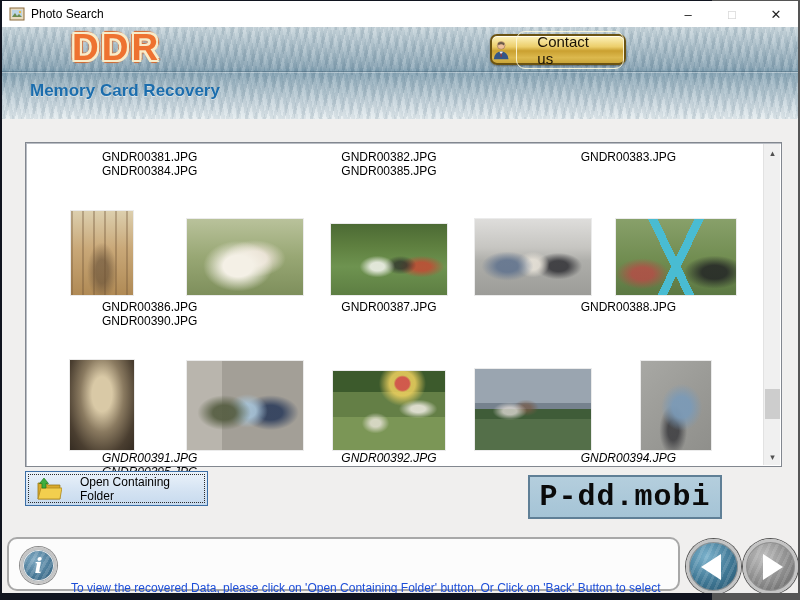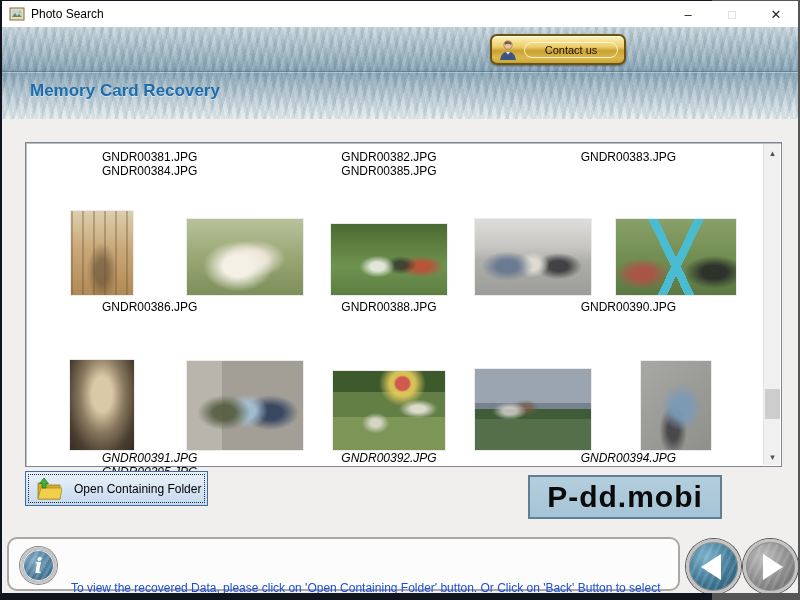--- a/index.html
+++ b/index.html
@@ -30,21 +30,21 @@
       -2px 0 0 #f8ecca, 2px 0 0 #f8ecca, 0 -2px 0 #f8ecca, 0 2px 0 #f8ecca,
       -2px -2px 0 #f8ecca, 2px 2px 0 #f8ecca, -2px 2px 0 #f8ecca, 2px -2px 0 #f8ecca,
       -3px 0 1px #d8682a, 3px 0 1px #d8682a, 0 3px 1px #d8682a, 0 -3px 1px #d8682a; }
   .product-title { position:absolute; left:28px; top:54px; font-size:17px; font-weight:bold; color:#1b6dad;
     text-shadow:0 1px 0 rgba(255,255,255,.5); }
 
   .contact-btn { position:absolute; left:488px; top:7px; width:136px; height:31px; border:2px solid #6b5312; border-radius:7px;
     background:linear-gradient(180deg,#fdf3bd 0%,#ecce6a 40%,#caa030 55%,#dcb94e 80%,#caa639 100%);
     box-shadow:inset 0 1px 0 rgba(255,255,255,.8), 0 1px 2px rgba(0,0,0,.4);
     display:flex; align-items:center; justify-content:center; gap:6px; cursor:pointer; }
-  .contact-label { font-size:11px; color:#1a1205; padding:1px 20px; border:1px solid rgba(252,248,220,.9); border-radius:9px; }
+  .contact-label { font-size:15px; color:#1a1205; padding:1px 20px; border:1px solid rgba(252,248,220,.9); border-radius:9px; }
 
   
   .panel { position:absolute; left:23px; top:141px; width:757px; height:325px; background:#ffffff;
     border:1px solid #82878f; box-shadow:inset 1px 1px 0 #b9bdc4; }
   .label-row { position:absolute; left:4px; width:718px; display:grid; grid-template-columns:repeat(3,1fr); }
   .label-row .fname { font-size:12px; color:#000; text-align:center; white-space:nowrap; overflow:hidden; }
   .row1 { top:7px; } .row2 { top:157px; } .row3 { top:308px;font-style:italic; }
   .img-row { position:absolute; left:4px; width:718px; display:grid; grid-template-columns:repeat(5,1fr);
     align-items:end; justify-items:center; }
   .imgs1 { top:60px; height:92px; } .imgs2 { top:212px; height:95px; }
@@ -108,29 +108,29 @@
   
   .scrollbar { position:absolute; right:1px; top:1px; width:17px; height:321px; background:#f0f0f0; border-left:1px solid #e2e2e2; }
   .scroll-arrow { position:absolute; left:0; width:17px; height:17px; display:flex; align-items:center; justify-content:center;
     font-size:9px; color:#505050; cursor:pointer; }
   .scroll-up { top:0; } .scroll-down { bottom:0; }
   .scroll-thumb { position:absolute; left:1px; top:245px; width:15px; height:30px; background:#cdcdcd; cursor:pointer; }
 
   
   .open-folder-btn { position:absolute; left:23px; top:470px; width:183px; height:35px;
     border:1px solid #3c6ea5; background:linear-gradient(180deg,#eaf2fa 0%,#d3e2f2 60%,#c7daee 100%);
-    display:flex; align-items:center; gap:12px; padding-left:10px; cursor:pointer; }
+    display:flex; align-items:center; gap:18px; padding-left:10px; cursor:pointer; }
   .open-folder-btn::after { content:""; position:absolute; left:2px; top:2px; right:2px; bottom:2px;
     border:1px dotted #2a2a2a; pointer-events:none; }
   .open-folder-label { font-size:12px; color:#000; }
 
   .watermark { position:absolute; left:526px; top:474px; width:194px; height:44px;
     background:linear-gradient(180deg,#b4cedd 0%,#a5c4d6 100%); border:2px solid #5f7f96;
     display:flex; align-items:center; justify-content:center;
-    font-size:30px; font-weight:bold; color:#0a0a0a; letter-spacing:1px; }
+    font-size:30px; font-weight:bold; color:#0a0a0a; letter-spacing:1px;font-family:Liberation Mono, monospace; }
 
   
   .status-bar { position:absolute; left:5px; top:536px; width:673px; height:54px;
     background:#fcfcfc; border:2px solid #a8a8a8; border-radius:10px; }
   .info-icon { position:absolute; left:11px; top:8px; width:37px; height:37px; border-radius:50%;
     background:
       repeating-linear-gradient(120deg, rgba(255,255,255,.15) 0 3px, transparent 3px 6px),
       radial-gradient(circle at 38% 32%, #7fa9c2 0%, #4a7a98 55%, #2e5a78 100%);
     border:3px solid #c6c6c6; box-shadow:0 0 0 1px #8a8a8a, inset 0 0 0 1px #e8e8e8;
     display:flex; align-items:center; justify-content:center; }
@@ -168,20 +168,21 @@
       </svg>
       <span class="title-text">Photo Search</span>
       <div class="win-controls">
         <div class="win-btn">–</div>
         <div class="win-btn max">□</div>
         <div class="win-btn">✕</div>
       </div>
     </div>
 
     <div class="header">
+      <div class="logo">DDR</div>
       <div class="contact-btn">
         <svg width="20" height="22" viewBox="0 0 20 22">
           <circle cx="10" cy="6" r="4.2" fill="#eec09a" stroke="#8a6a4a" stroke-width="0.6"></circle>
           <path d="M6.5 3.5 Q10 1 13.5 3.8 L13 6 Q10 3.5 7 6 Z" fill="#6a5a48"></path>
           <path d="M2 21 Q3 13 10 12.5 Q17 13 18 21 Z" fill="#355687"></path>
           <path d="M8 13 L10 16 L12 13 Q10 12.3 8 13 Z" fill="#f2f2f2"></path>
           <path d="M9.6 14.5 L10.4 14.5 L10.8 18.5 L9.2 18.5 Z" fill="#a03030"></path>
         </svg>
         <span class="contact-label">Contact us</span>
       </div>
@@ -201,20 +202,21 @@
       <div class="img-row imgs1">
         <div class="thumb t1"></div>
         <div class="thumb t2"></div>
         <div class="thumb t3"></div>
         <div class="thumb t4"></div>
         <div class="thumb t5"></div>
       </div>
 
       <div class="label-row row2">
         <div class="fname">GNDR00386.JPG</div>
+        <div class="fname">GNDR00387.JPG</div>
         <div class="fname">GNDR00388.JPG</div>
         <div class="fname">GNDR00390.JPG</div>
       </div>
 
       <div class="img-row imgs2">
         <div class="thumb t6"></div>
         <div class="thumb t7"></div>
         <div class="thumb t8"></div>
         <div class="thumb t9"></div>
         <div class="thumb t10"></div>

